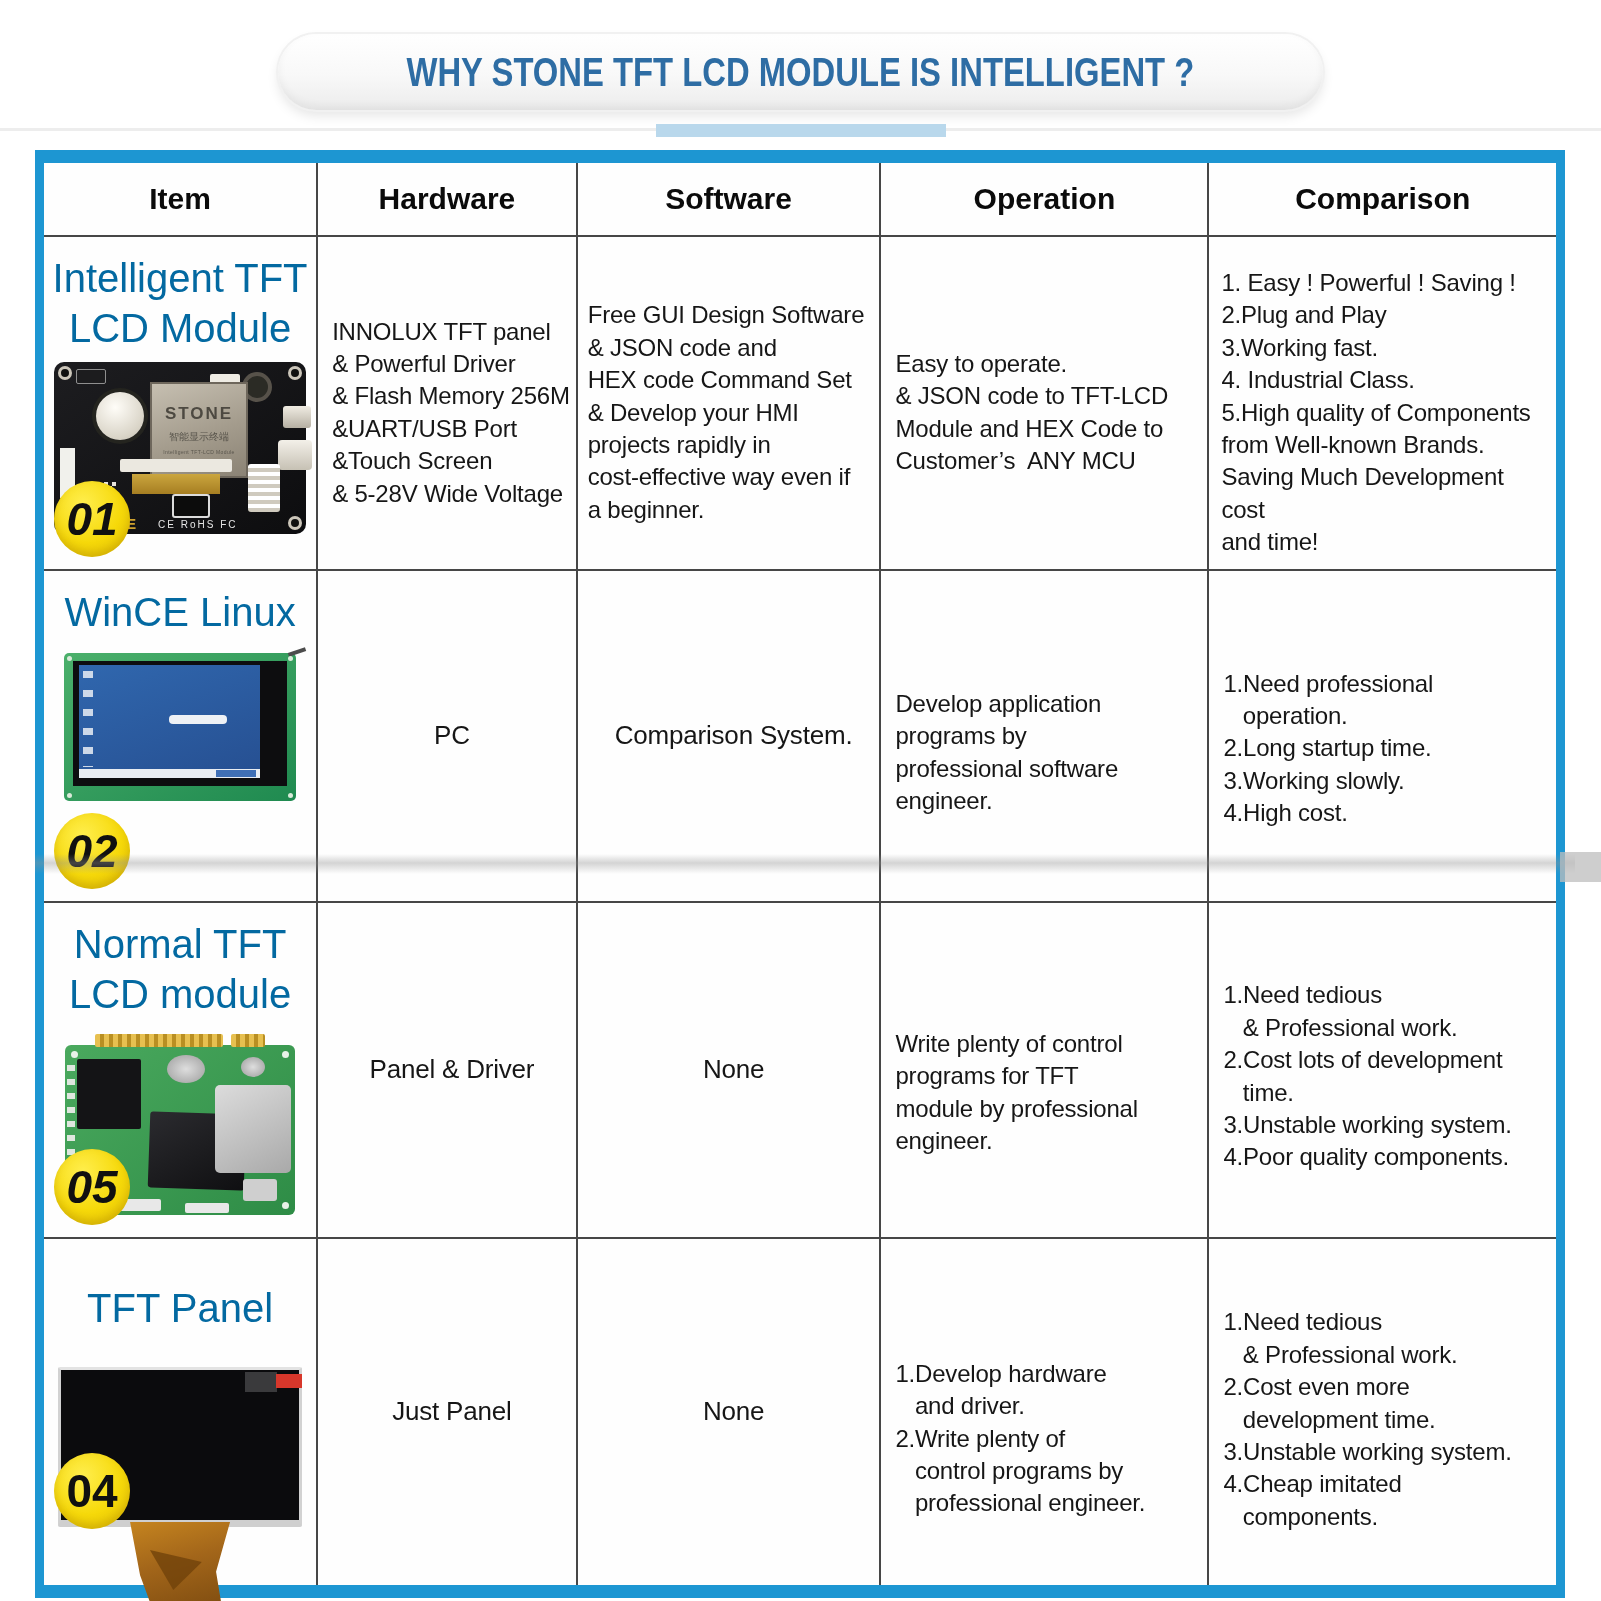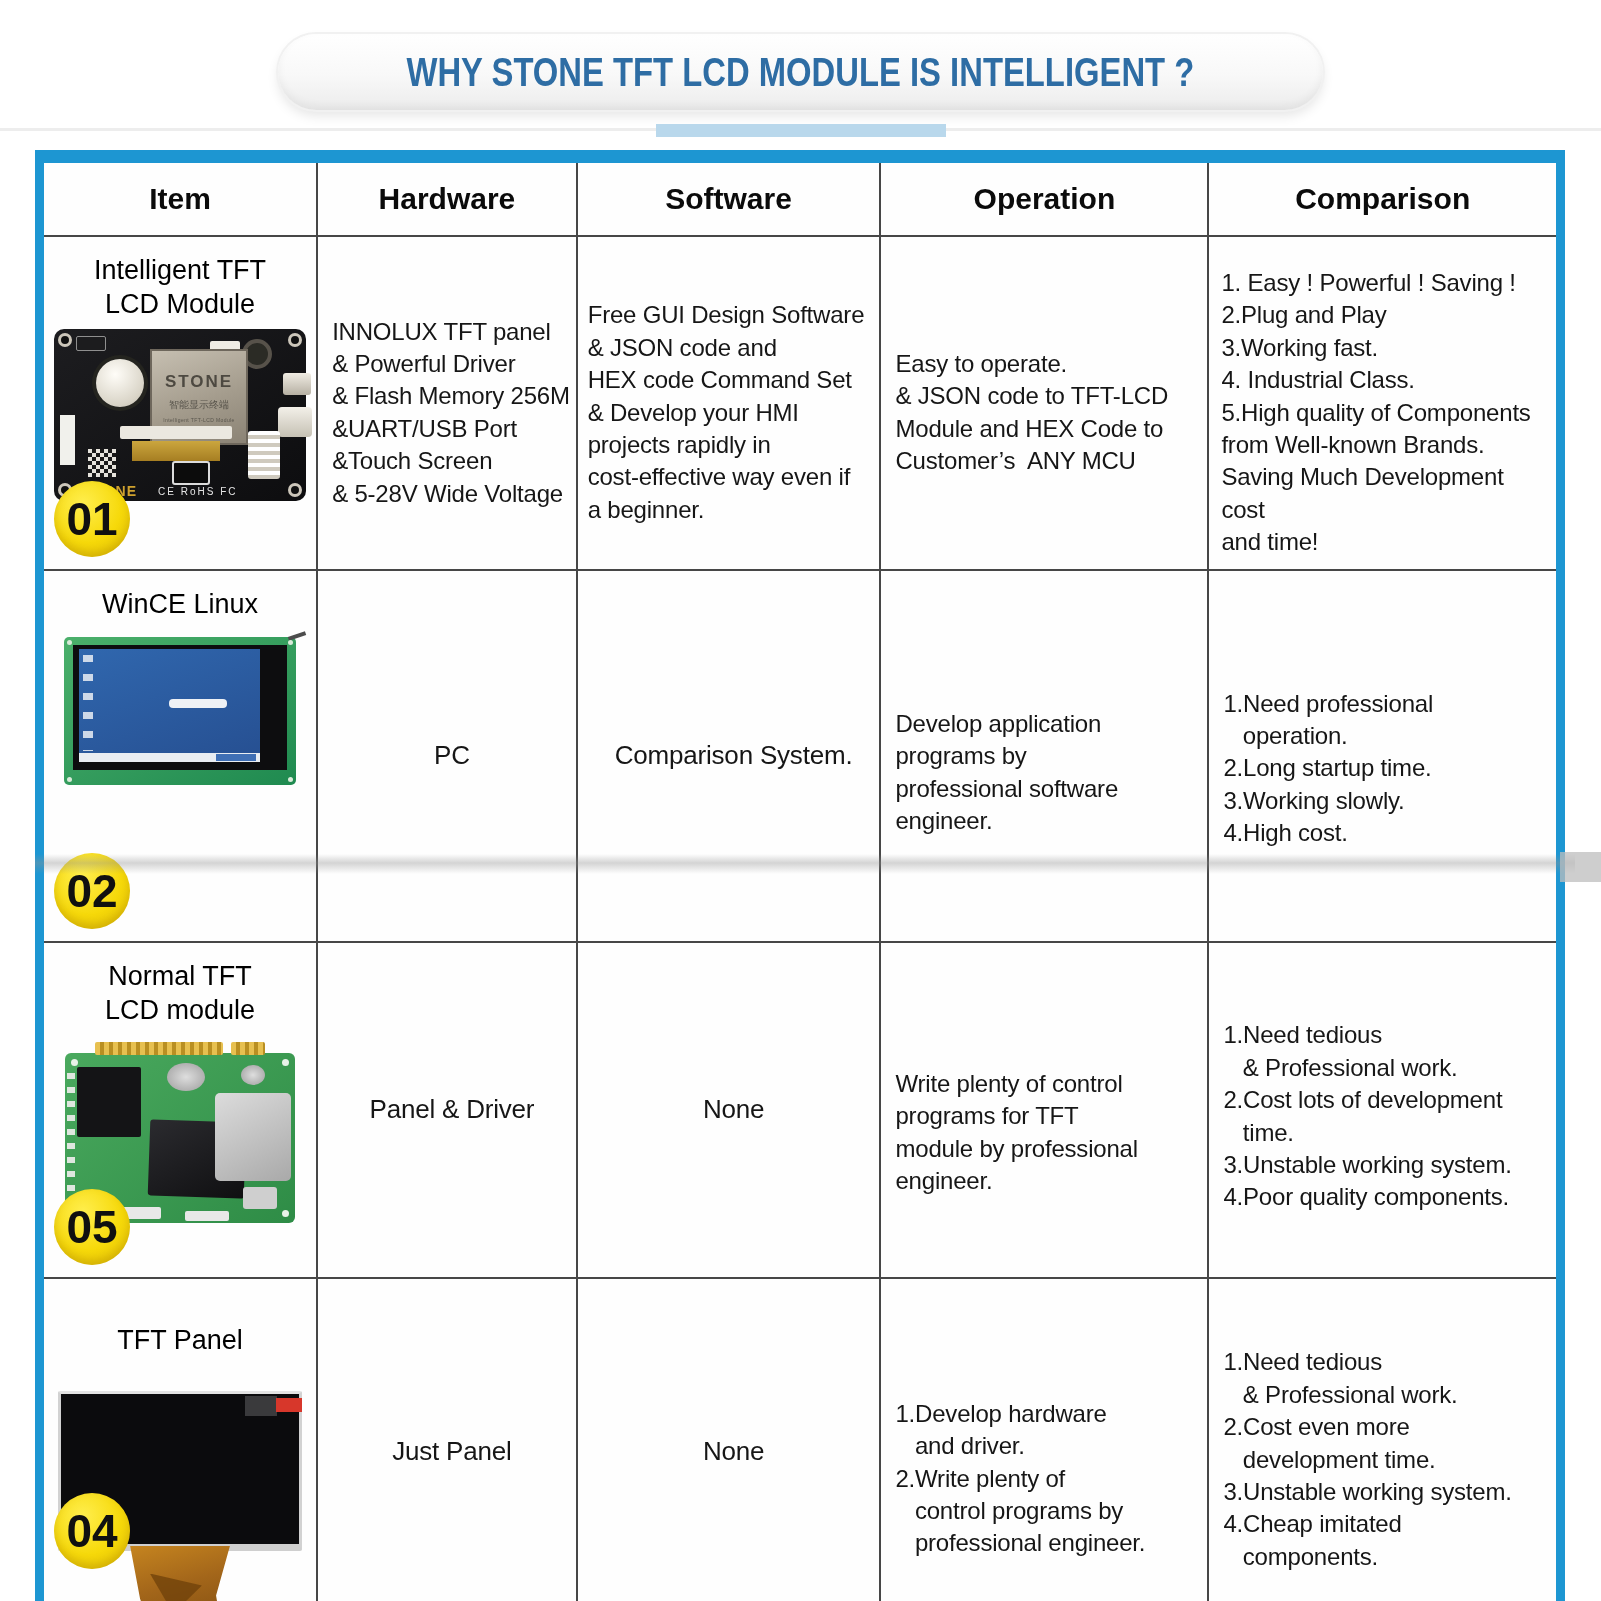--- a/index.html
+++ b/index.html
@@ -22,31 +22,31 @@
       border:9px solid #1d96d2;border-top-width:13px;border-bottom-width:13px;background:#fefefe;}
   table.cmp th,table.cmp td{border:2px solid #474747;}
   table.cmp th{height:70px;font-size:30px;font-weight:700;color:#0b0b0b;text-align:center;vertical-align:middle;}
   td.txt{font-size:24px;line-height:1.35;color:#161616;padding:10px 4px 10px 14px;
       white-space:pre-wrap;vertical-align:middle;letter-spacing:-0.2px;}
   .ctr{text-align:center;vertical-align:middle;font-size:26px !important;}
   .vt{vertical-align:top;}
   .pt24{padding-top:24px !important;} .pt26{padding-top:26px !important;} .pt30{padding-top:30px !important;}
   .pt36{padding-top:36px !important;} .pt44{padding-top:44px !important;margin-left:48px;} .pt56{padding-top:56px !important;}
   .pt64{padding-top:64px !important;margin-left:32px;}
-  tr.hrow{height:70px;} tr.r1{height:332px;} tr.r2{height:372px;} tr.r3{height:336px;} tr.r4{height:354px;}
+  tr.hrow{height:70px;} tr.r1{height:332px;} tr.r2{height:332px;} tr.r3{height:336px;} tr.r4{height:354px;}
 
   
   td.item-cell{position:relative;vertical-align:top;text-align:center;padding:16px 6px 6px;}
-  .item-title{font-size:27px;color:#000000;line-height:1.26;white-space:pre-wrap;}
+  .item-title{font-size:40px;color:#0369a1;line-height:1.26;white-space:pre-wrap;}
   .mt28{margin-top:28px;}
   .badge{position:absolute;left:10px;width:76px;height:76px;border-radius:50%;
       background:radial-gradient(circle at 38% 30%,#ffee4d 0%,#f6d90a 55%,#e2c003 100%);
       box-shadow:inset 0 -5px 8px rgba(165,125,0,.35);
       display:flex;align-items:center;justify-content:center;font-size:46px;font-weight:700;color:#101010;}
-  .b1,.b2,.b3{bottom:12px;} .b4{bottom:56px;}
+  .b1,.b2,.b3{bottom:12px;font-style:italic;} .b4{bottom:56px;}
 
   
   .pcb1{position:relative;width:252px;height:172px;margin:8px auto 0;border-radius:10px;
       background:linear-gradient(145deg,#1d1d20,#0d0d0f);}
   .pcb1 i{position:absolute;display:block;}
   .pcb1 .hole{width:8px;height:8px;border-radius:50%;background:#101010;border:3px solid #ccc6ba;}
   .pcb1 .h-tl{left:4px;top:4px;} .pcb1 .h-tr{right:4px;top:4px;} .pcb1 .h-bl{left:4px;bottom:4px;} .pcb1 .h-br{right:4px;bottom:4px;}
   .pcb1 .wifi{left:22px;top:7px;width:28px;height:13px;background:#1c1c1e;border:1px solid #8f8f8f;border-radius:2px;}
   .pcb1 .coil{right:34px;top:10px;width:22px;height:22px;border-radius:50%;background:#2b2b25;border:4px solid #57524a;}
   .pcb1 .wbox{right:66px;top:12px;width:30px;height:16px;background:#efece4;border-radius:2px;}

